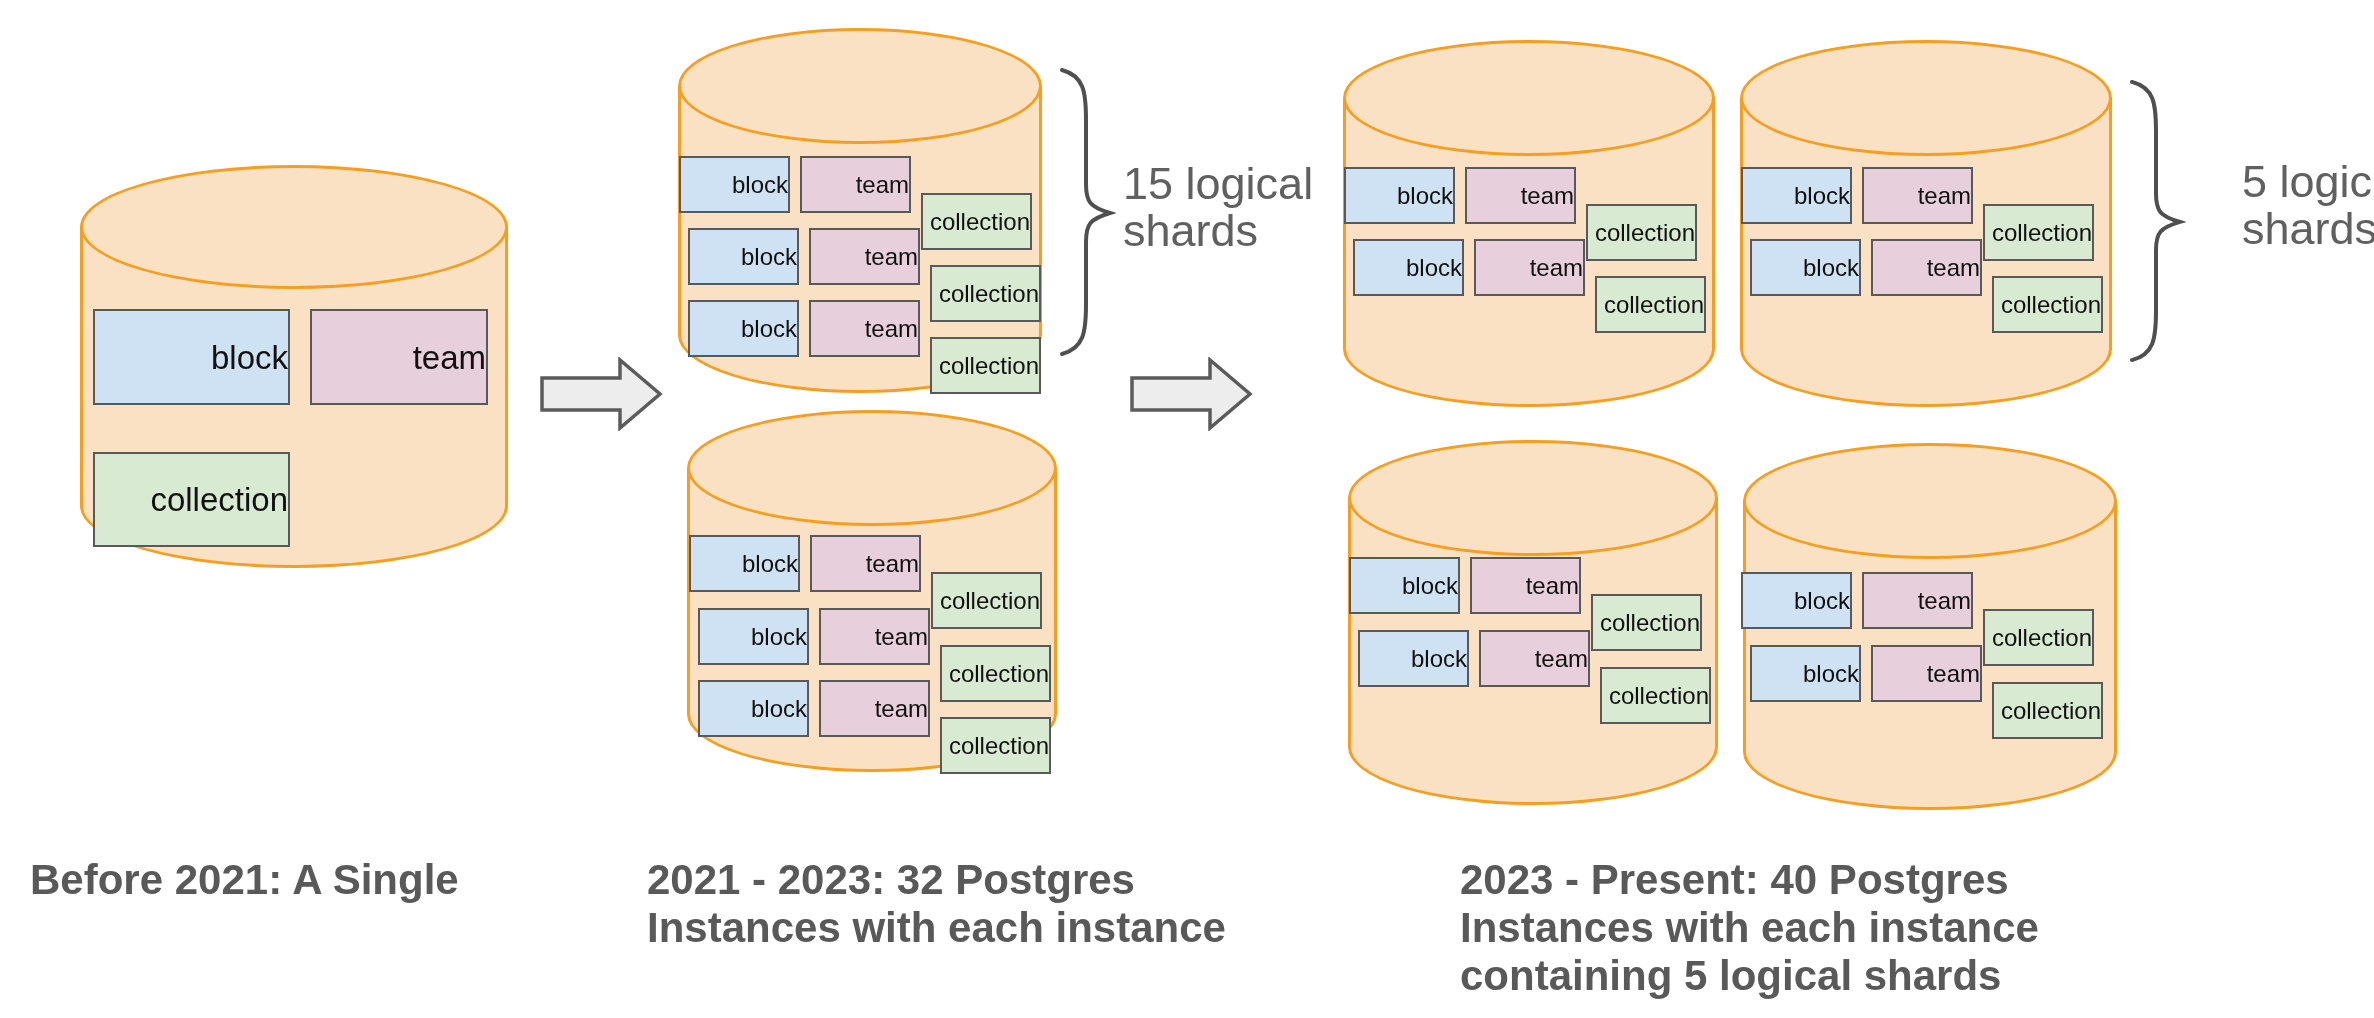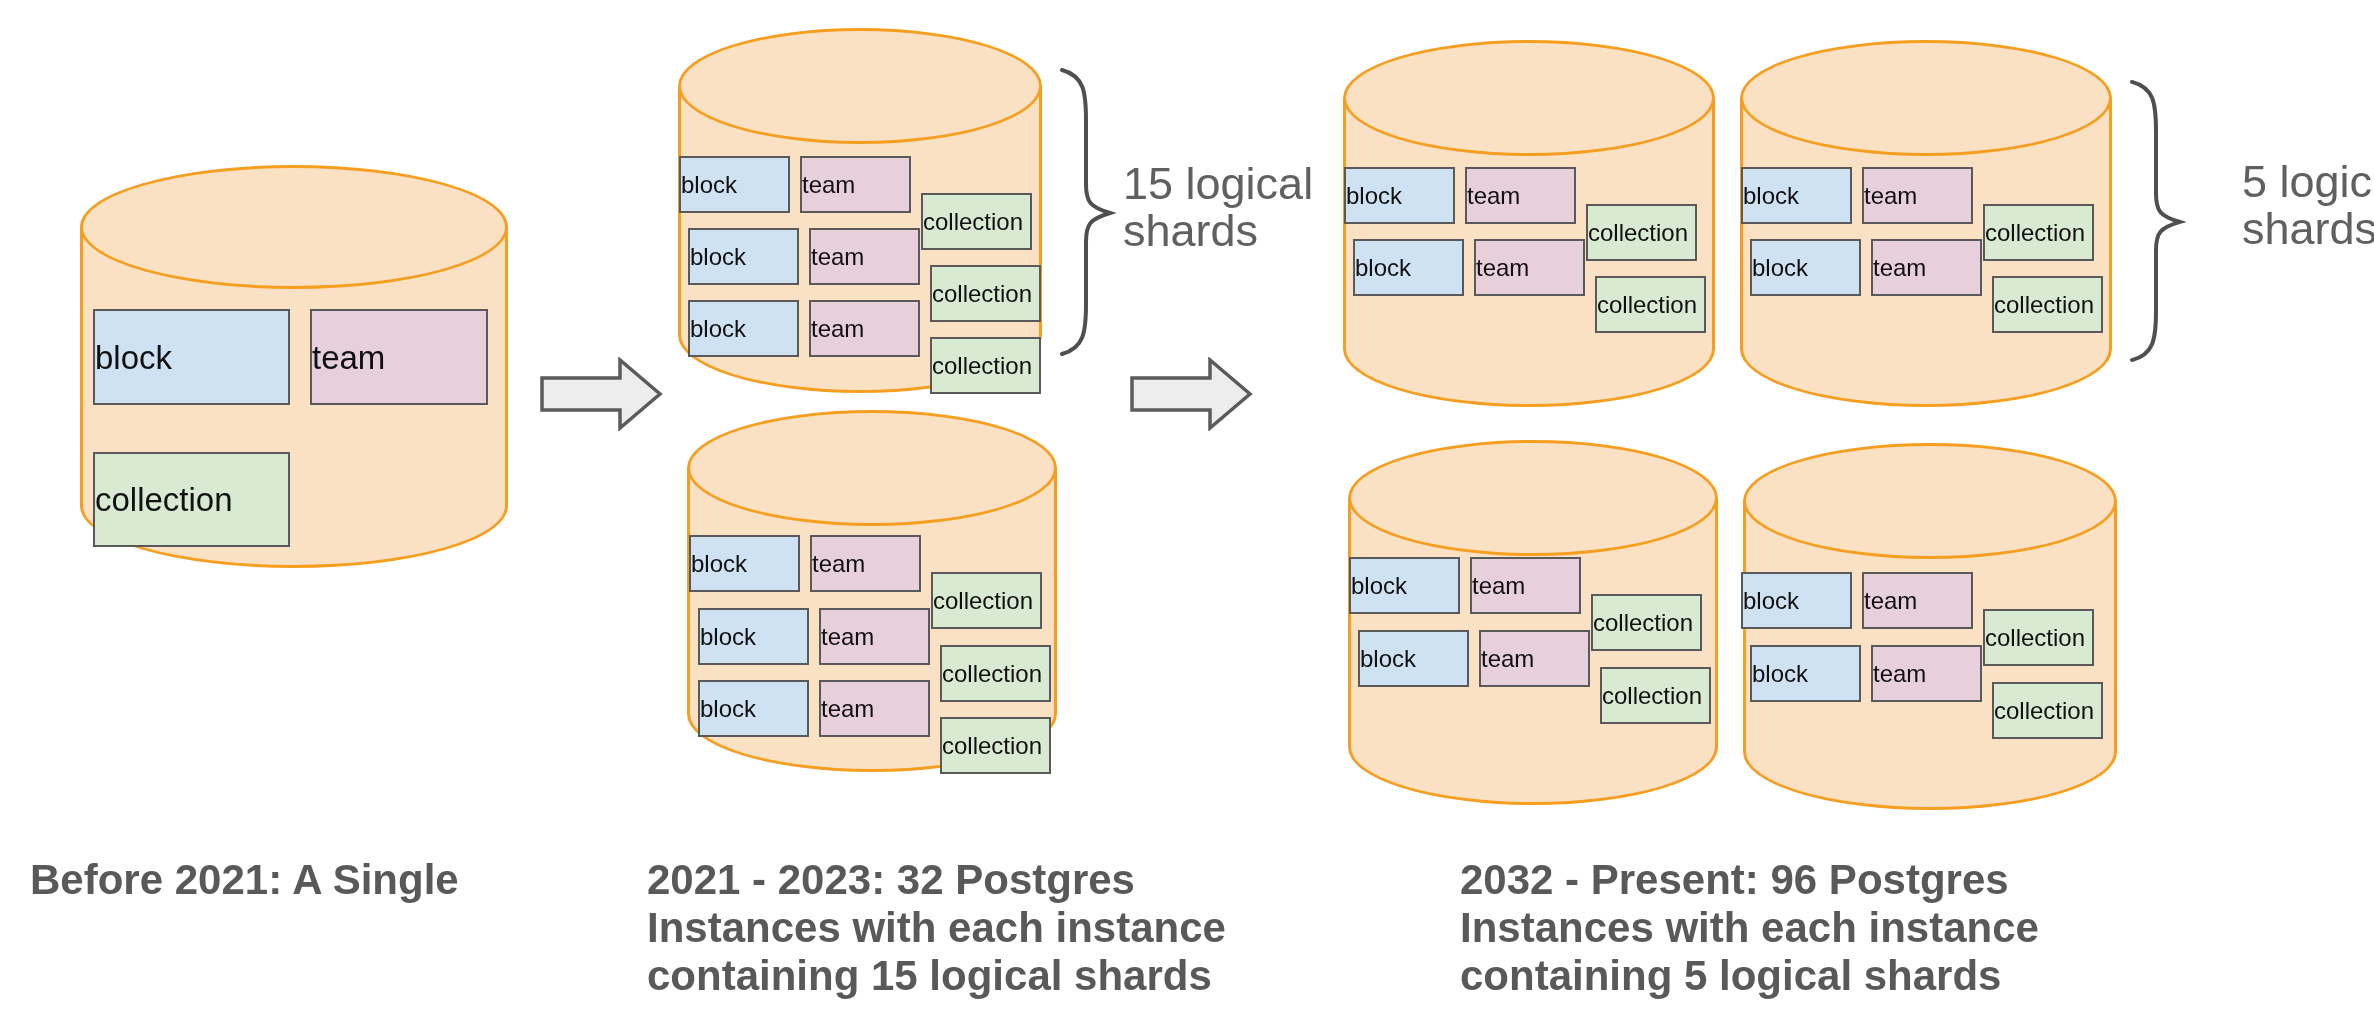--- a/index.html
+++ b/index.html
@@ -29,21 +29,21 @@
     box-sizing:border-box;
   }
 
   
   .row { position:absolute; display:flex; gap:10px; }
   .row:nth-of-type(2) { transform:translateX(-3px); }
   .row:nth-of-type(3) { transform:translateX(-9px); }
   .tbox {
     border:2px solid var(--box-border,#595959);
     box-sizing:border-box;
-    display:flex; align-items:center; justify-content:flex-start;
+    display:flex; align-items:center; justify-content:flex-end;
     font-size:var(--box-font); color:var(--box-text,#111111);
     width:111px; height:57px; line-height:1;
   }
   .tbox.block      { background:var(--block-fill,#CFE2F3); }
   .tbox.team       { background:var(--team-fill,#E7CFDC); }
   .tbox.collection { background:var(--collection-fill,#D9EAD3);margin-top:37px; }
   .tbox.abs { position:absolute; }
 
   
   .arrow { position:absolute; width:123px; height:74px; }
@@ -289,21 +289,20 @@
         </div>
     </div>
   </div>
 
   <div class="caption" style="left:30px; top:856px;">
     <div>Before 2021: A Single</div>
   </div>
   <div class="caption" style="left:647px; top:856px;">
     <div>2021 - 2023: 32 Postgres</div>
     <div>Instances with each instance</div>
-    <div>containing 15 logical shards</div>
   </div>
   <div class="caption" style="left:1460px; top:856px;">
-    <div>2032 - Present: 96 Postgres</div>
+    <div>2023 - Present: 40 Postgres</div>
     <div>Instances with each instance</div>
     <div>containing 5 logical shards</div>
   </div>
 
 </div>
 
 </body></html>

